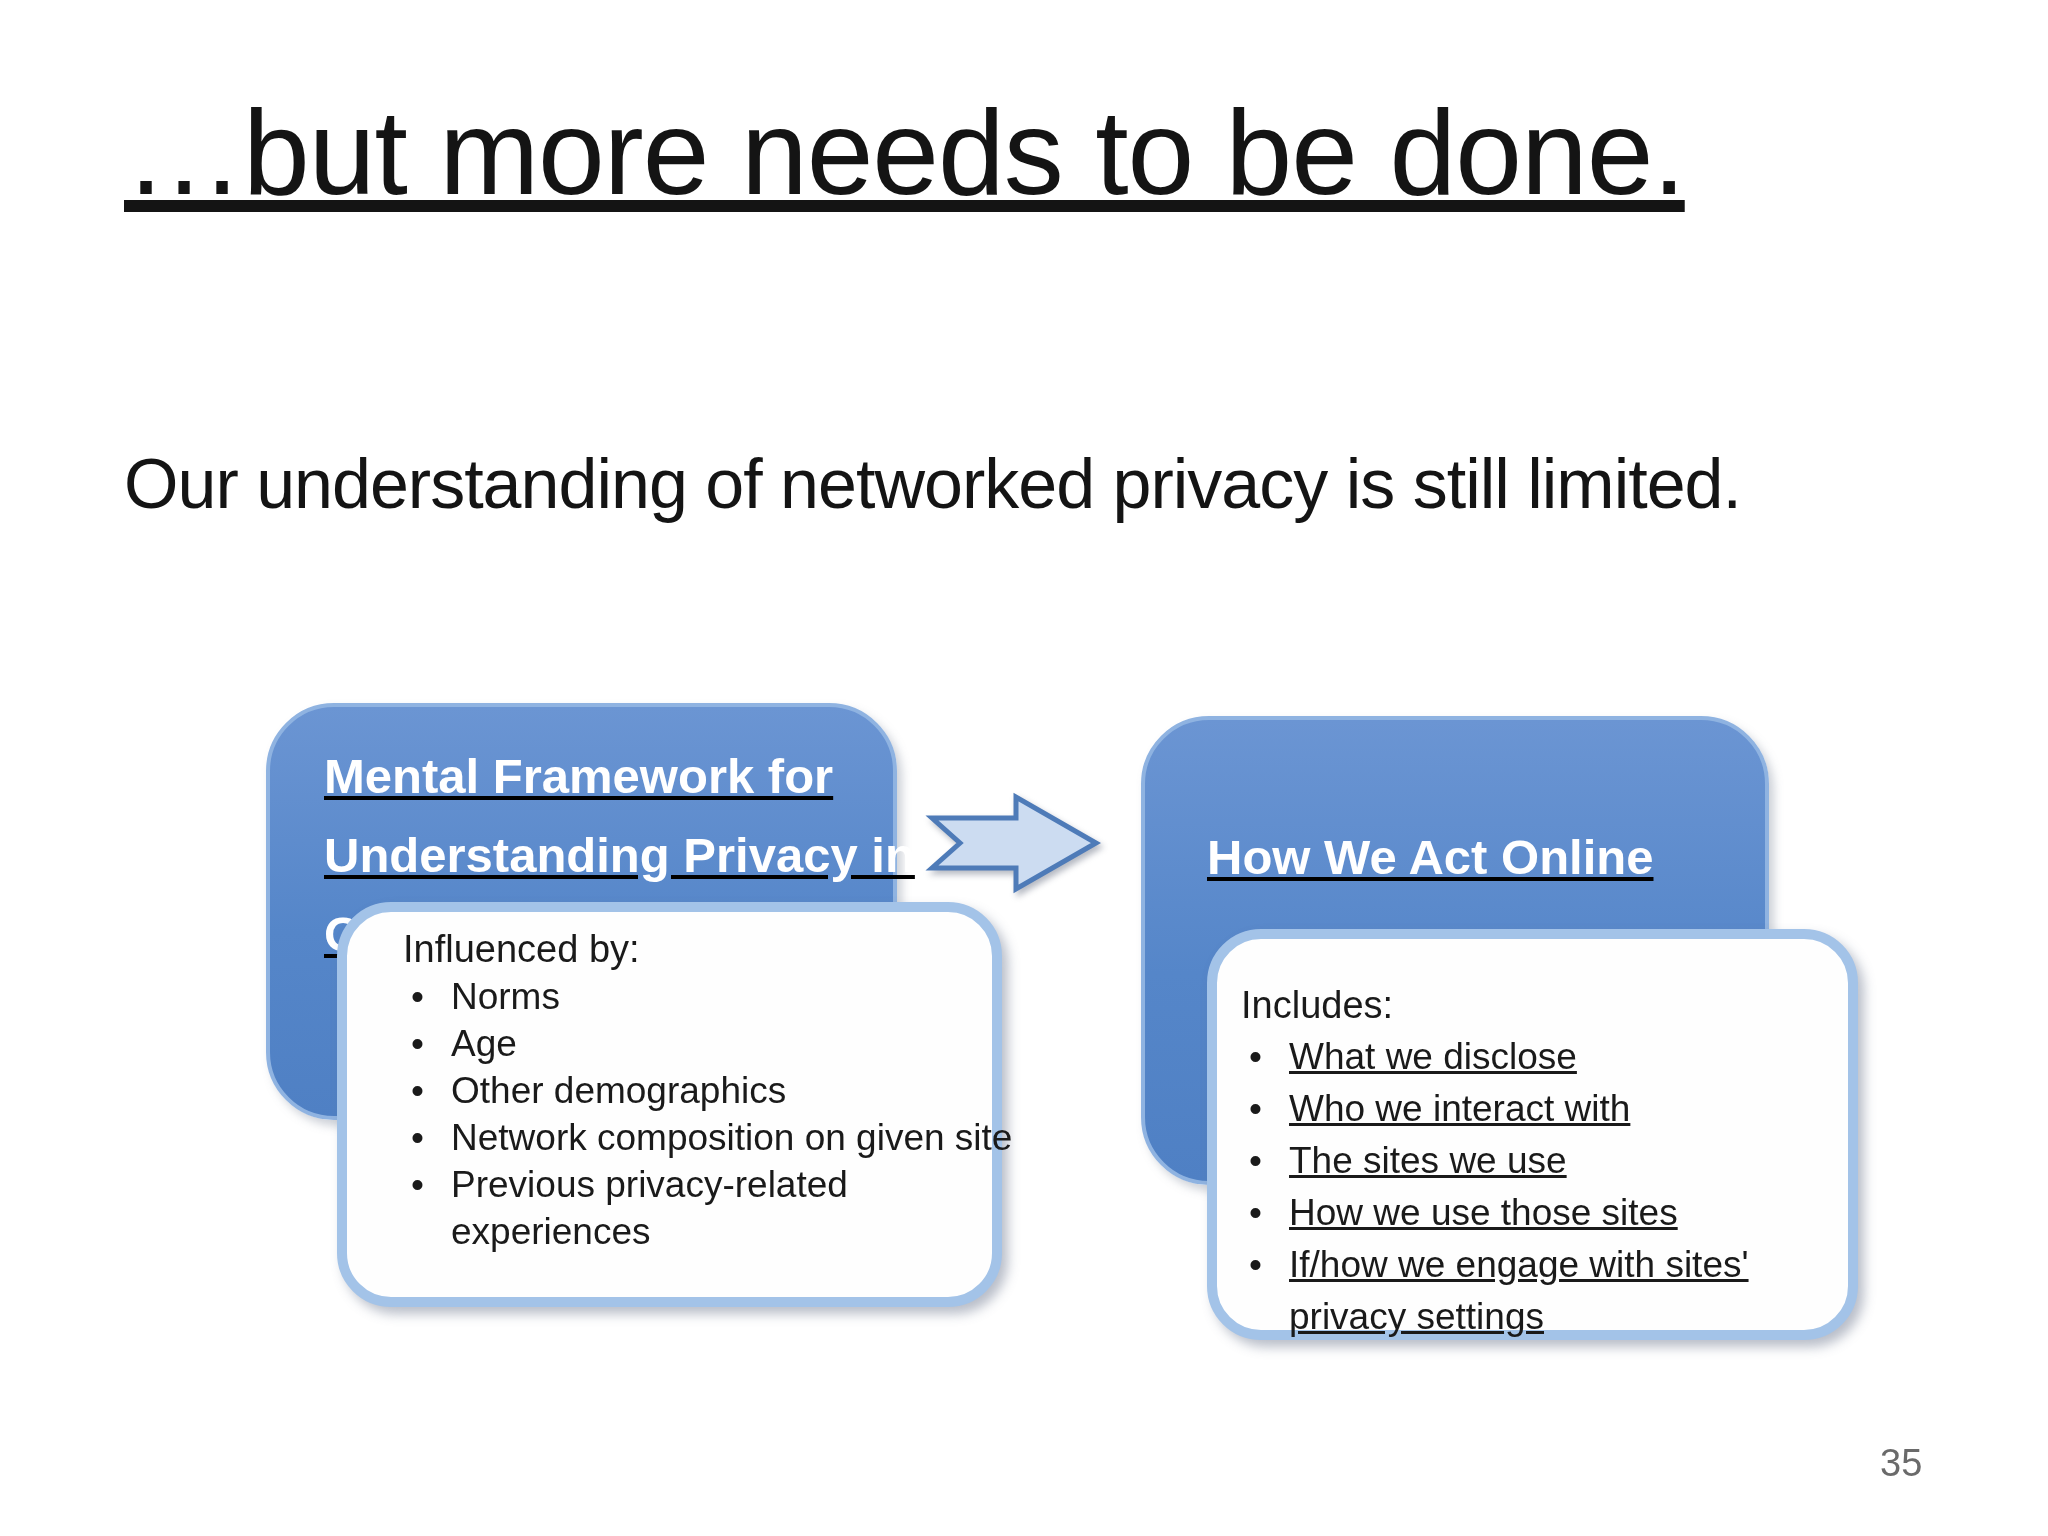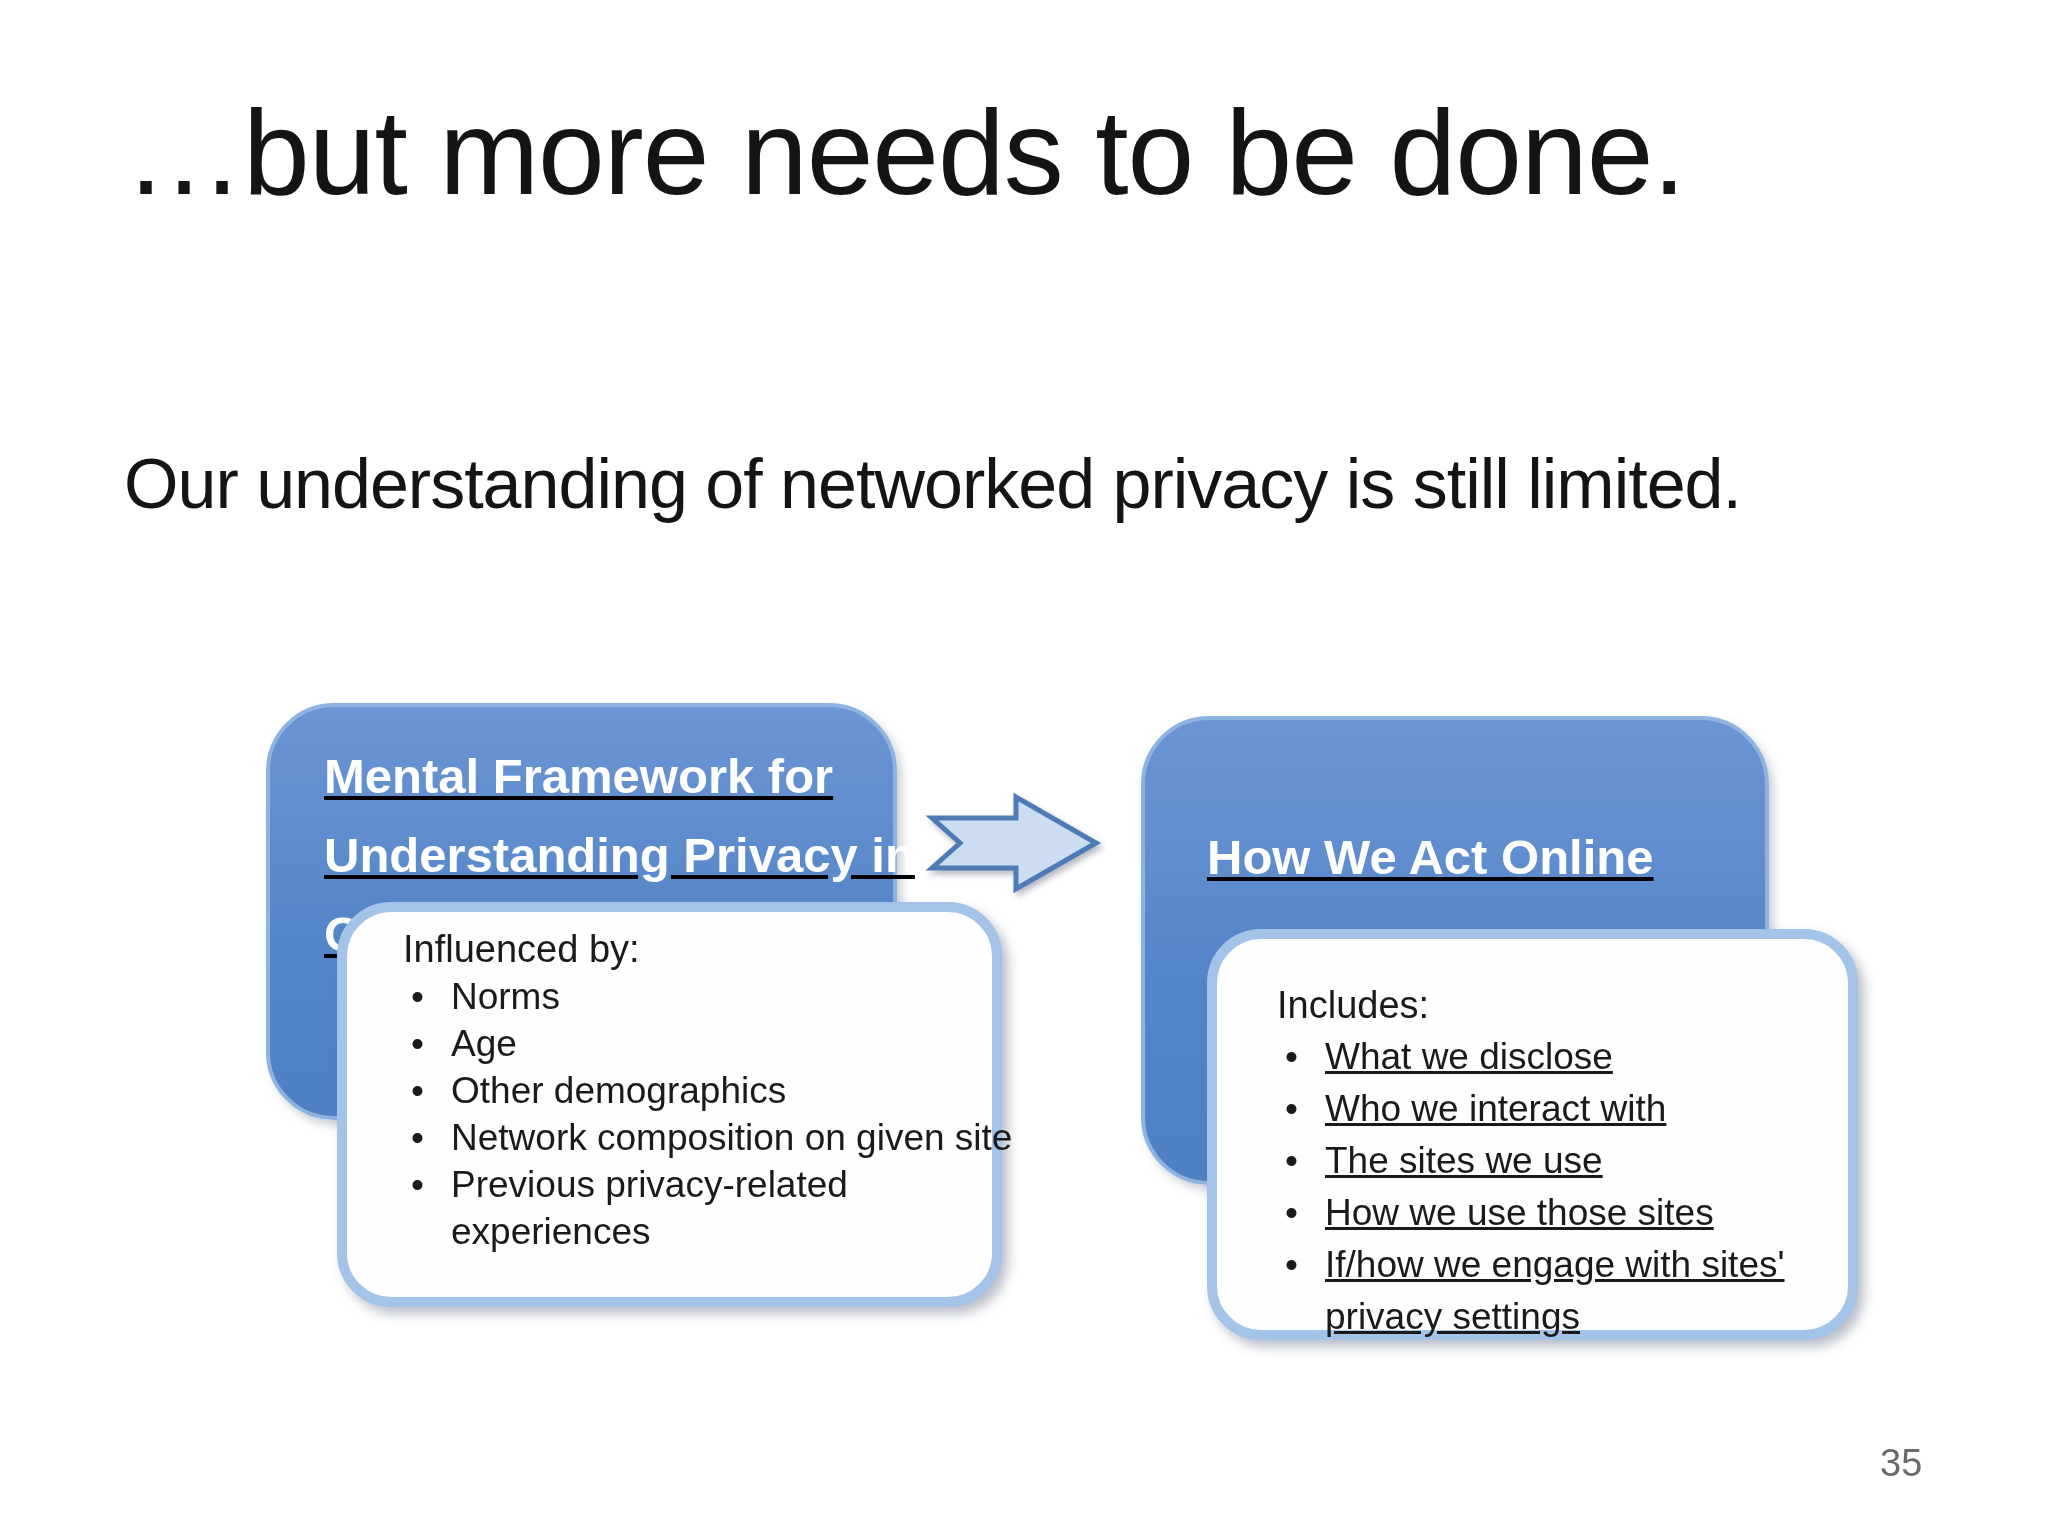--- a/index.html
+++ b/index.html
@@ -17,20 +17,21 @@
   }
   .title {
     position: absolute;
     left: 124px;
     top: 80px;
     font-size: 120px;
     line-height: 1.2;
     color: #141414;
     white-space: nowrap;
     letter-spacing: -1px;
+    text-decoration: underline;
   }
   .subtitle {
     position: absolute;
     left: 124px;
     top: 444px;
     font-size: 70px;
     line-height: 1.15;
     color: #141414;
     white-space: nowrap;
     letter-spacing: -1px;
@@ -86,21 +87,21 @@
   .panel.right {
     left: 1207px;
     top: 929px;
     width: 651px;
     height: 411px;
   }
   .panel-content {
     color: #1a1a1a;
   }
   .panel.left .panel-content { padding: 14px 20px 0 56px; }
-  .panel.right .panel-content { padding: 40px 20px 0 60px; }
+  .panel.right .panel-content { padding: 40px 20px 0 24px; }
   .panel-heading {
     font-size: 38px;
     line-height: 47px;
     white-space: pre;
   }
   .panel.right .panel-heading { line-height: 52px; }
   .bullet-list {
     list-style: none;
     margin: 0;
     padding: 0;

